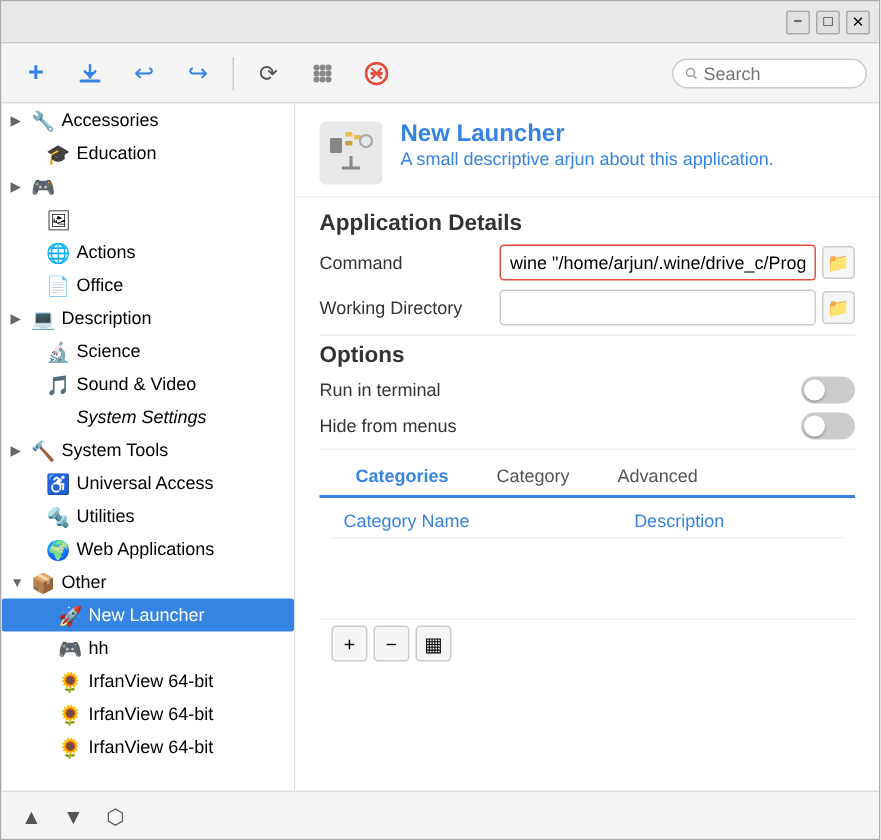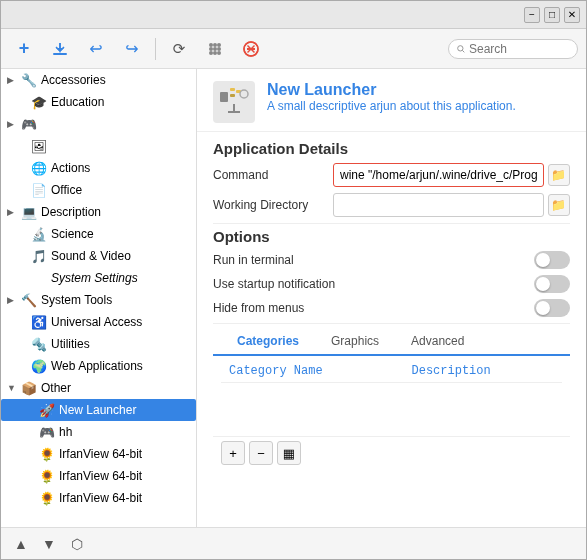--- a/index.html
+++ b/index.html
@@ -309,21 +309,20 @@
     }
     .divider-h { height: 1px; background: #eee; margin: 4px 0; }
     .sub-item-selected {
       background: #3584e4;
       color: white;
       border-radius: 2px;
     }
     .table-area {
       min-height: 80px;
       padding: 4px 8px;
-      font-family: Liberation Mono, monospace;
     }
     .table-bottom-actions {
       display: flex;
       align-items: center;
       gap: 4px;
       padding: 4px 8px;
       border-top: 1px solid #eee;
     }
     .tbl-btn {
       width: 24px;
@@ -551,33 +550,29 @@
         </div>
 
         <div class="divider-h"></div>
         <div class="section-title">Options</div>
 
         <div class="options-row">
           <div class="option-label">Run in terminal</div>
           <div class="toggle"></div>
         </div>
         <div class="options-row">
-          <div class="option-label">Use startup notification</div>
-          <div class="toggle"></div>
-        </div>
-        <div class="options-row">
           <div class="option-label">Hide from menus</div>
           <div class="toggle"></div>
         </div>
 
         <div class="divider-h"></div>
 
         <div class="tabs-bar">
           <div class="tab active">Categories</div>
-          <div class="tab">Graphics</div>
+          <div class="tab">Category</div>
           <div class="tab">Advanced</div>
         </div>
 
         <div class="table-area">
           <table class="cat-table">
             <thead>
               <tr>
                 <th>Category Name</th>
                 <th>Description</th>
               </tr>

